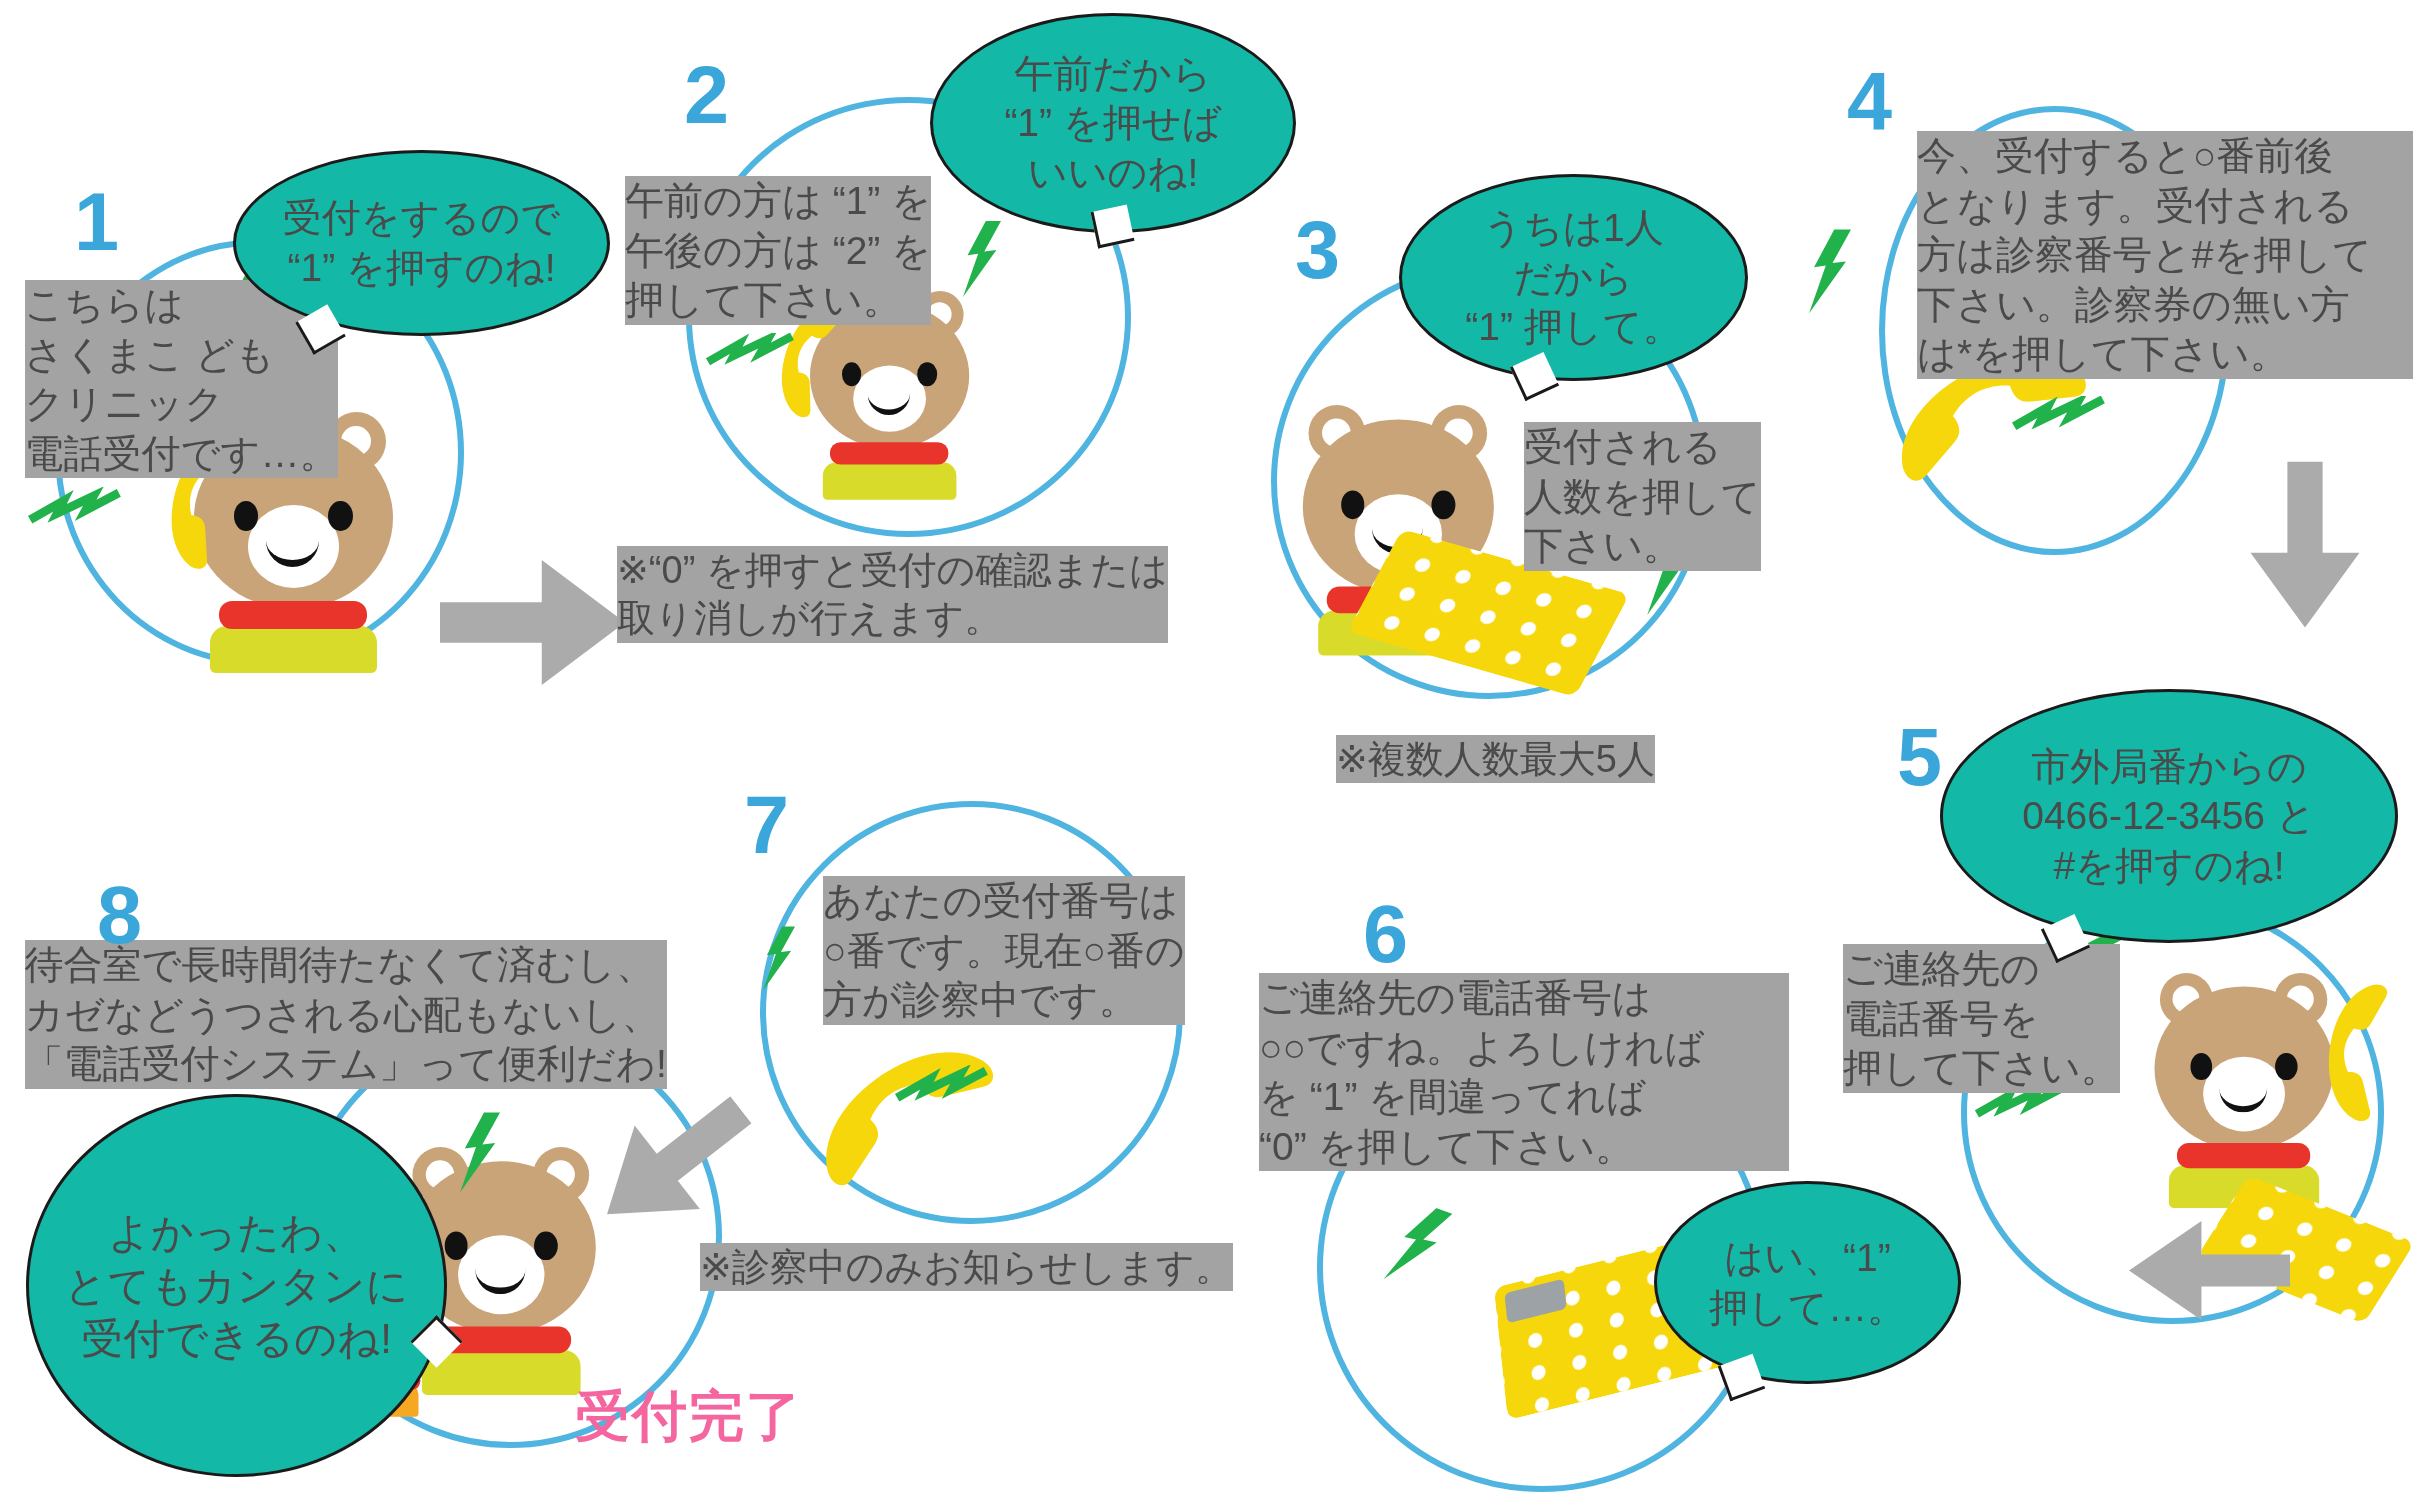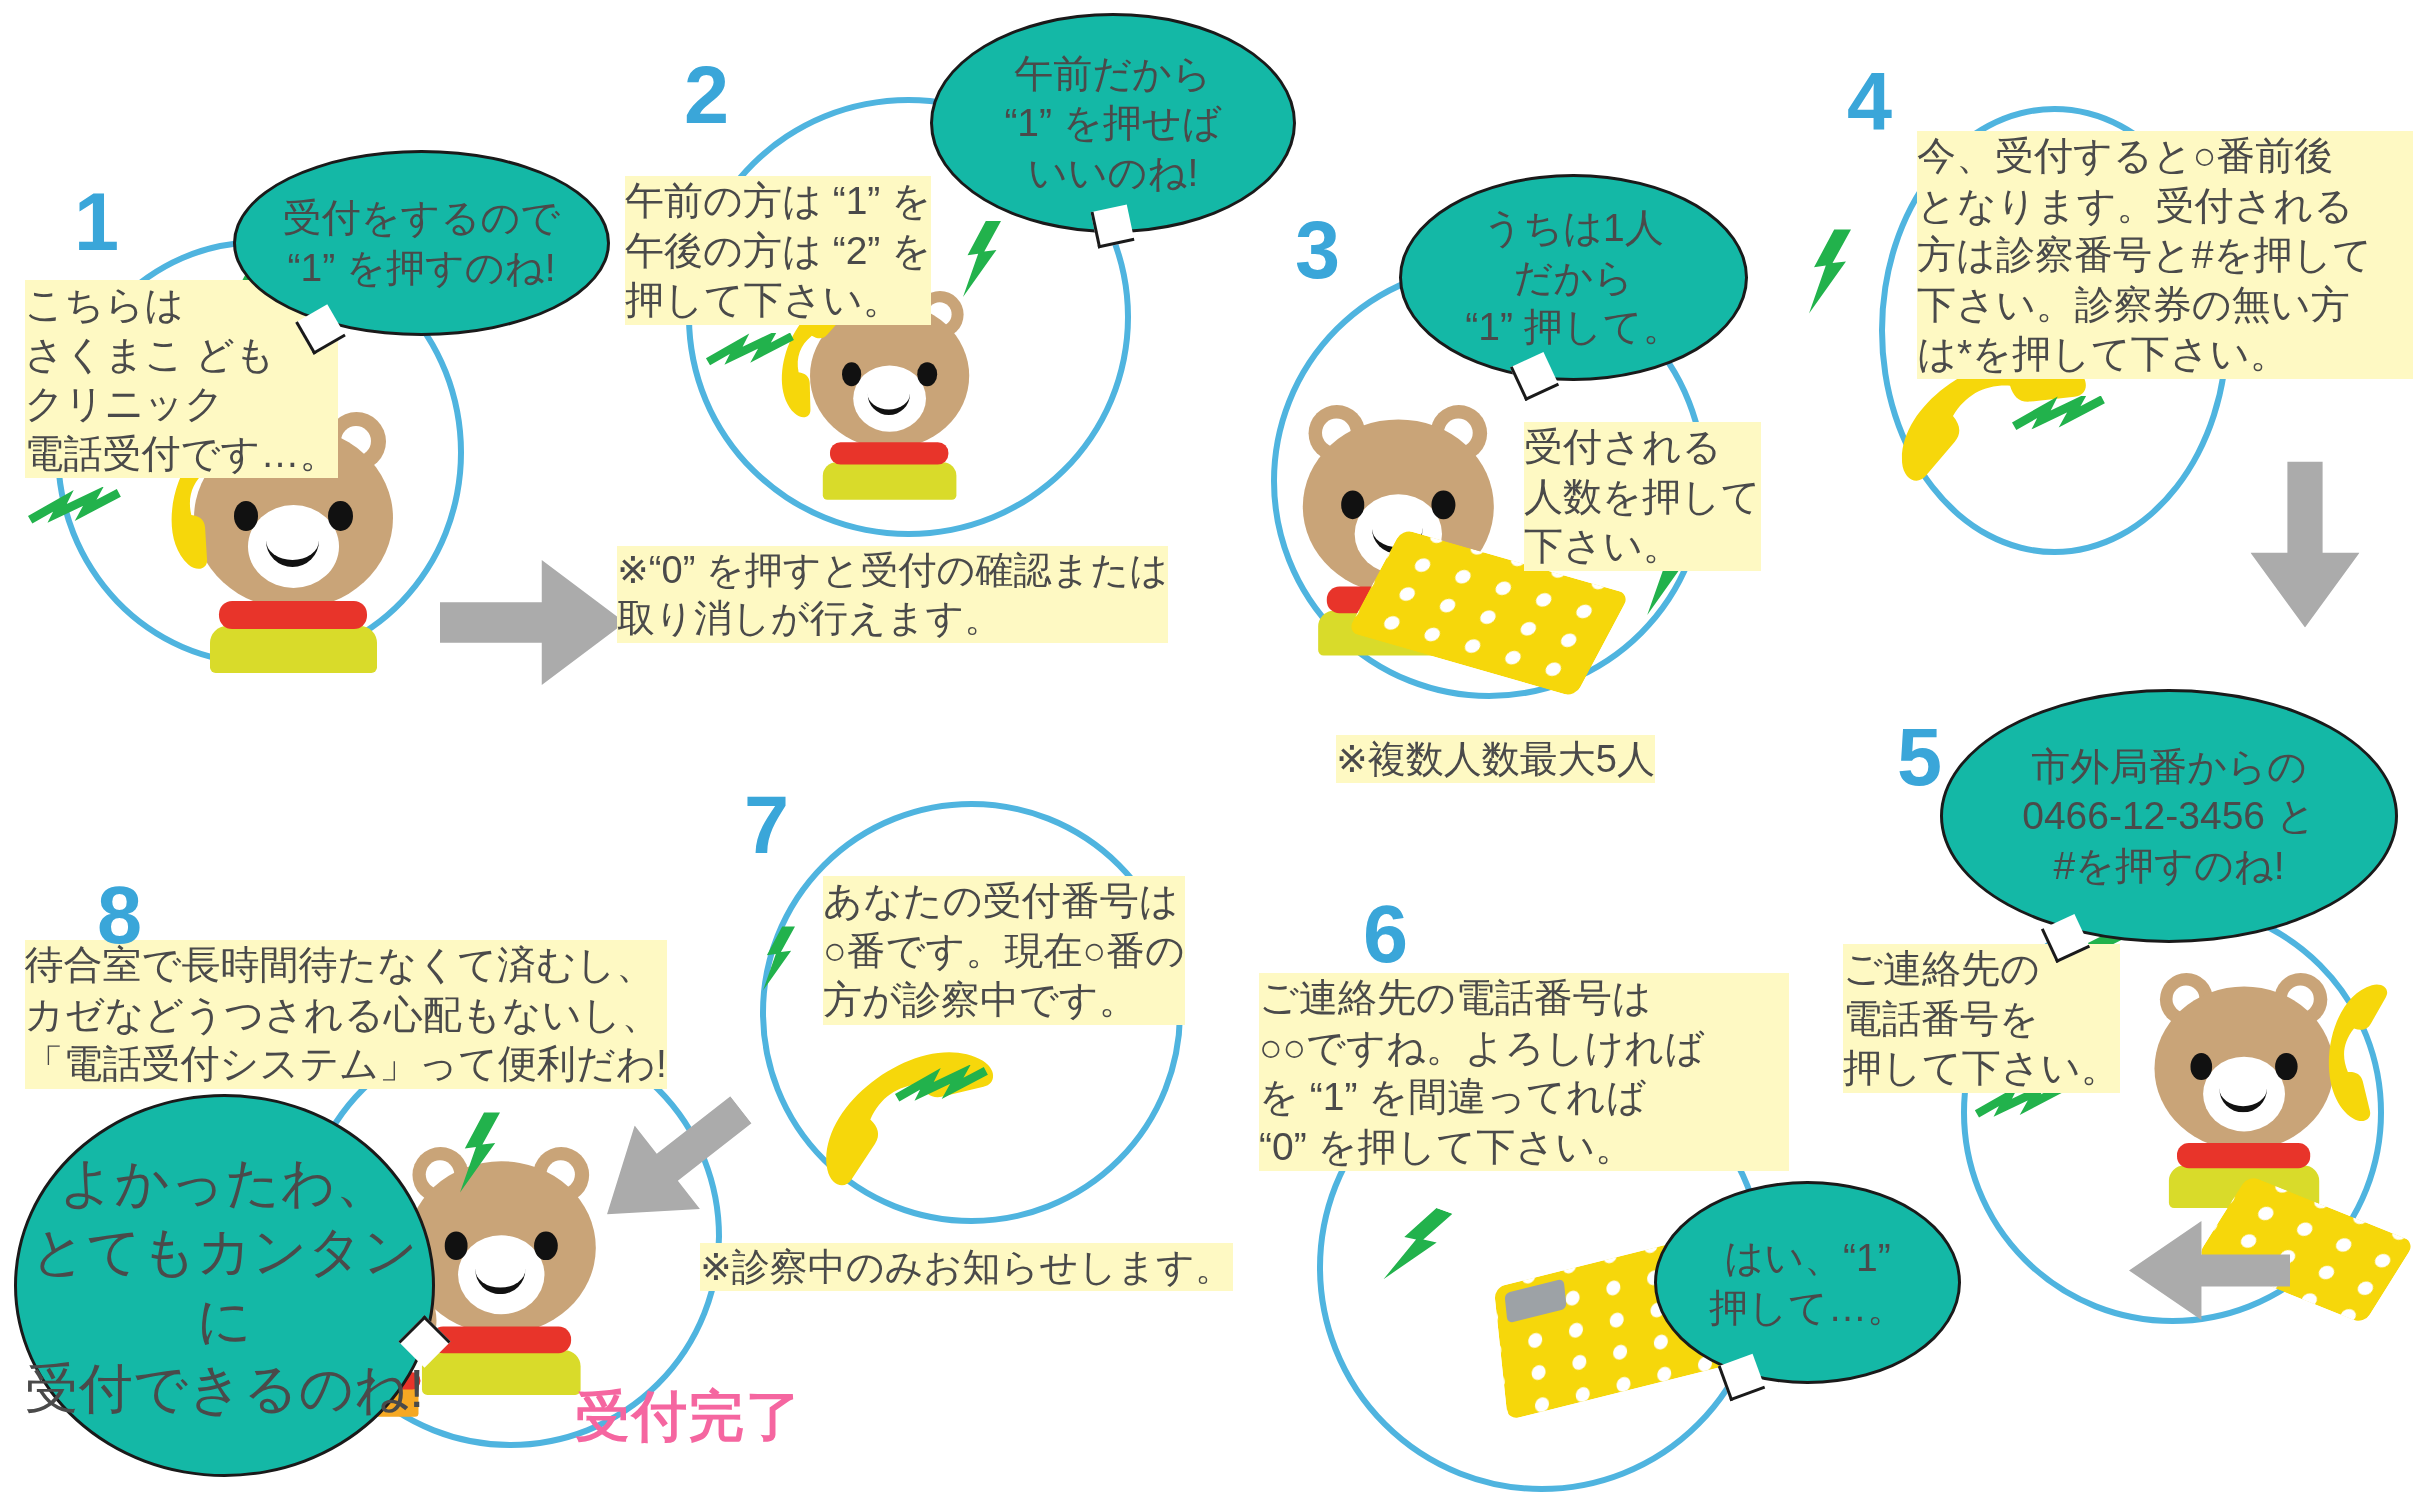--- a/index.html
+++ b/index.html
@@ -6,21 +6,21 @@
   #canvas{position:relative;width:2413px;height:1505px;background:#fff;overflow:hidden;
           font-family:"Liberation Sans","DejaVu Sans",sans-serif;}
   .num{position:absolute;font-size:81px;font-weight:bold;color:#3AA6D9;z-index:8;line-height:1;}
   .circle{position:absolute;border:6.6px solid #4FB4DF;border-radius:50%;z-index:1;}
   .bubble{position:absolute;border:3.8px solid #1A1A1A;border-radius:50%;background:#14b8a6;z-index:7;
           display:flex;align-items:center;justify-content:center;text-align:center;
           font-size:39px;line-height:1.27;color:#4A4A4A;white-space:pre-line;}
   .tail{position:absolute;width:34px;height:34px;background:#fff;
         border-left:3.8px solid #1A1A1A;border-bottom:3.8px solid #1A1A1A;z-index:-0;}
   .txt{position:absolute;font-size:39px;line-height:1.27;color:#4A4A4A;white-space:pre-line;
-       background:#fef9c3;z-index:6;}
+       background:#a3a3a3;z-index:6;}
   .note{font-size:38px;margin-top:20px;}
   .final{position:absolute;font-size:55px;font-weight:bold;color:#F566A0;z-index:6;letter-spacing:1.9px;}
   .arrow{position:absolute;z-index:4;}
   .arrow svg{width:100%;height:100%;display:block;}
   .bolt,.zig{position:absolute;z-index:5;}
   
   .bear{position:absolute;width:208px;height:260px;transform-origin:0 0;z-index:2;}
   .bear .ear{position:absolute;top:0;width:59px;height:59px;background:#C9A478;border-radius:50%;}
   .bear .ear.l{left:11.4px}.bear .ear.r{right:11.4px}
   .bear .ear::after{content:"";position:absolute;left:14px;top:14px;width:30px;height:30px;background:#fff;border-radius:50%;}
@@ -276,21 +276,21 @@
         <div class="eye r"></div>
       <div class="muzzle">
           <div class="smile"></div>
         </div>
       <div class="cheek l"></div>
         <div class="cheek r"></div>
       </div>
     <div class="scarf"></div>
       <div class="body"></div>
   </div>
-  <div class="bubble" style="left:14px;top:1094px;width:415px;height:377px;font-size:54px;">
+  <div class="bubble" style="left:26px;top:1094px;width:415px;height:377px;font-size:42px;">
     <span>よかったわ、
 とてもカンタンに
 受付できるのね!</span>
     <div class="tail" style="right:-11.4px;bottom:114px;transform:rotate(135deg);"></div>
   </div>
   <svg class="bolt" style="left:460px;top:1105px;width:40px;height:95px;" viewBox="0 0 50 100">
     <polygon points="30,0 6,45 20,43 0,100 44,38 28,40 50,0" fill="#22B24C"></polygon>
     </svg>
   <div class="final" style="left:575px;top:1380px;">受付完了</div>
 

